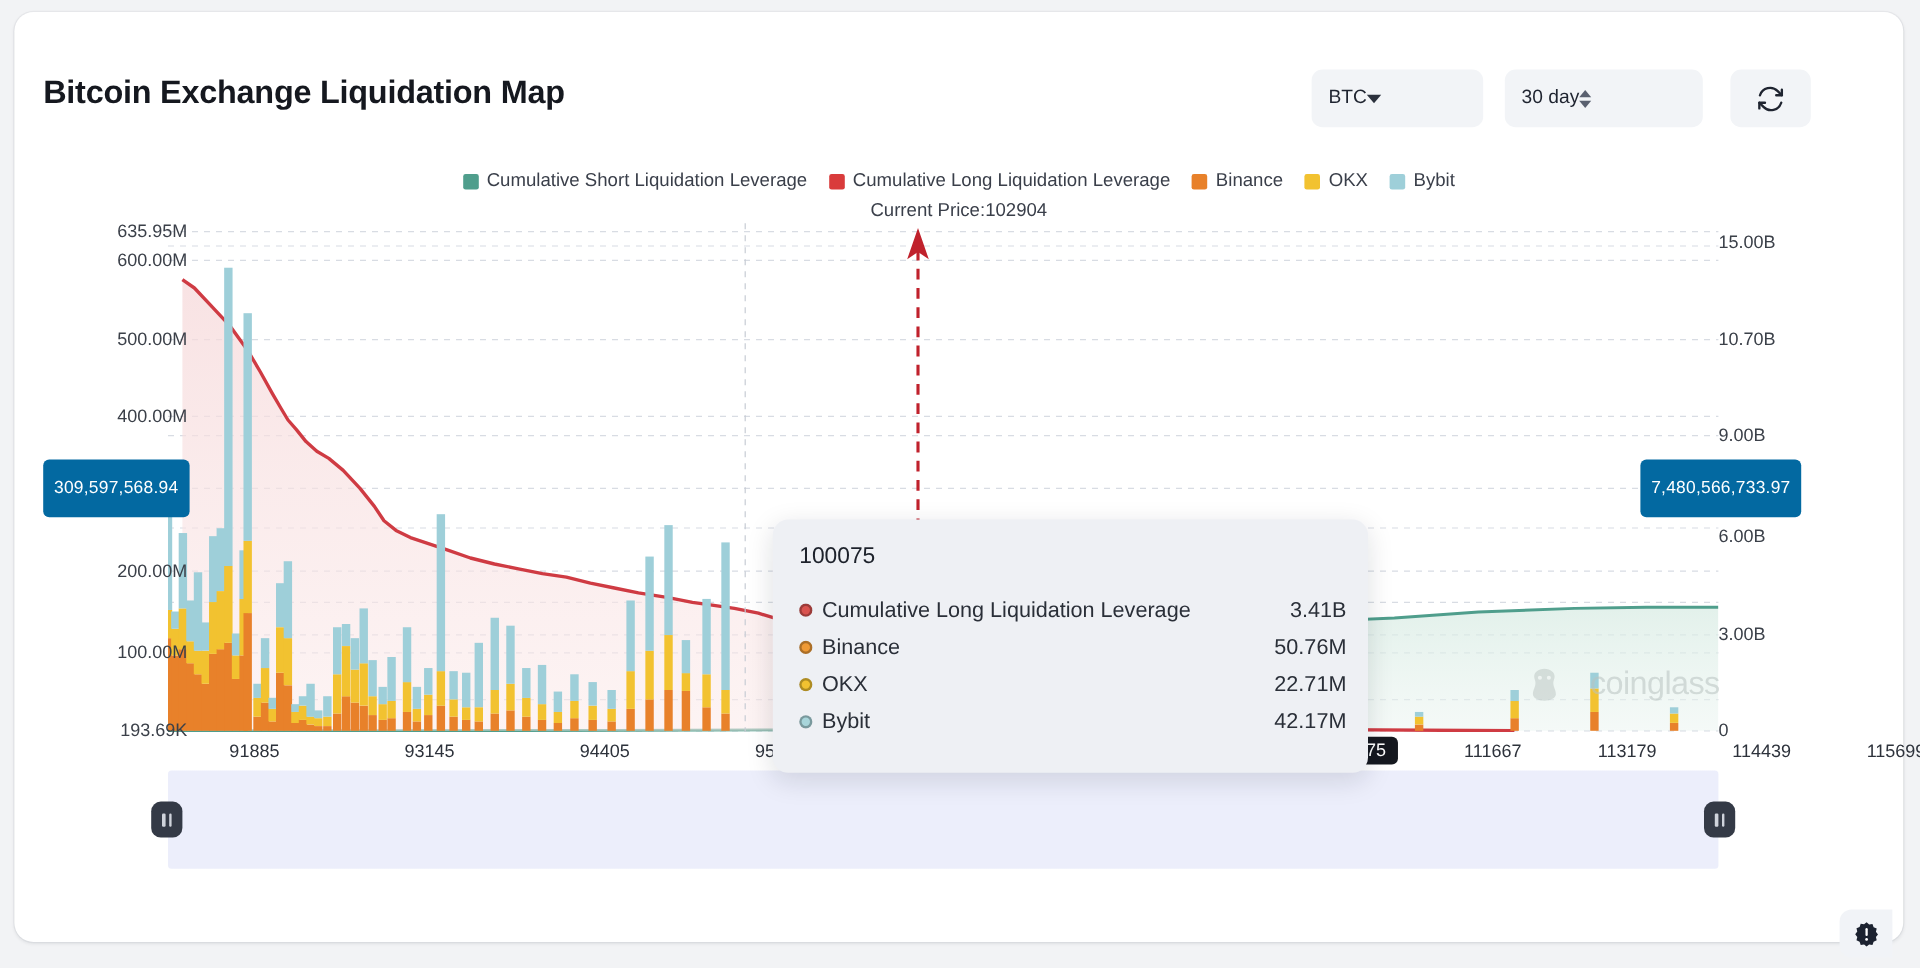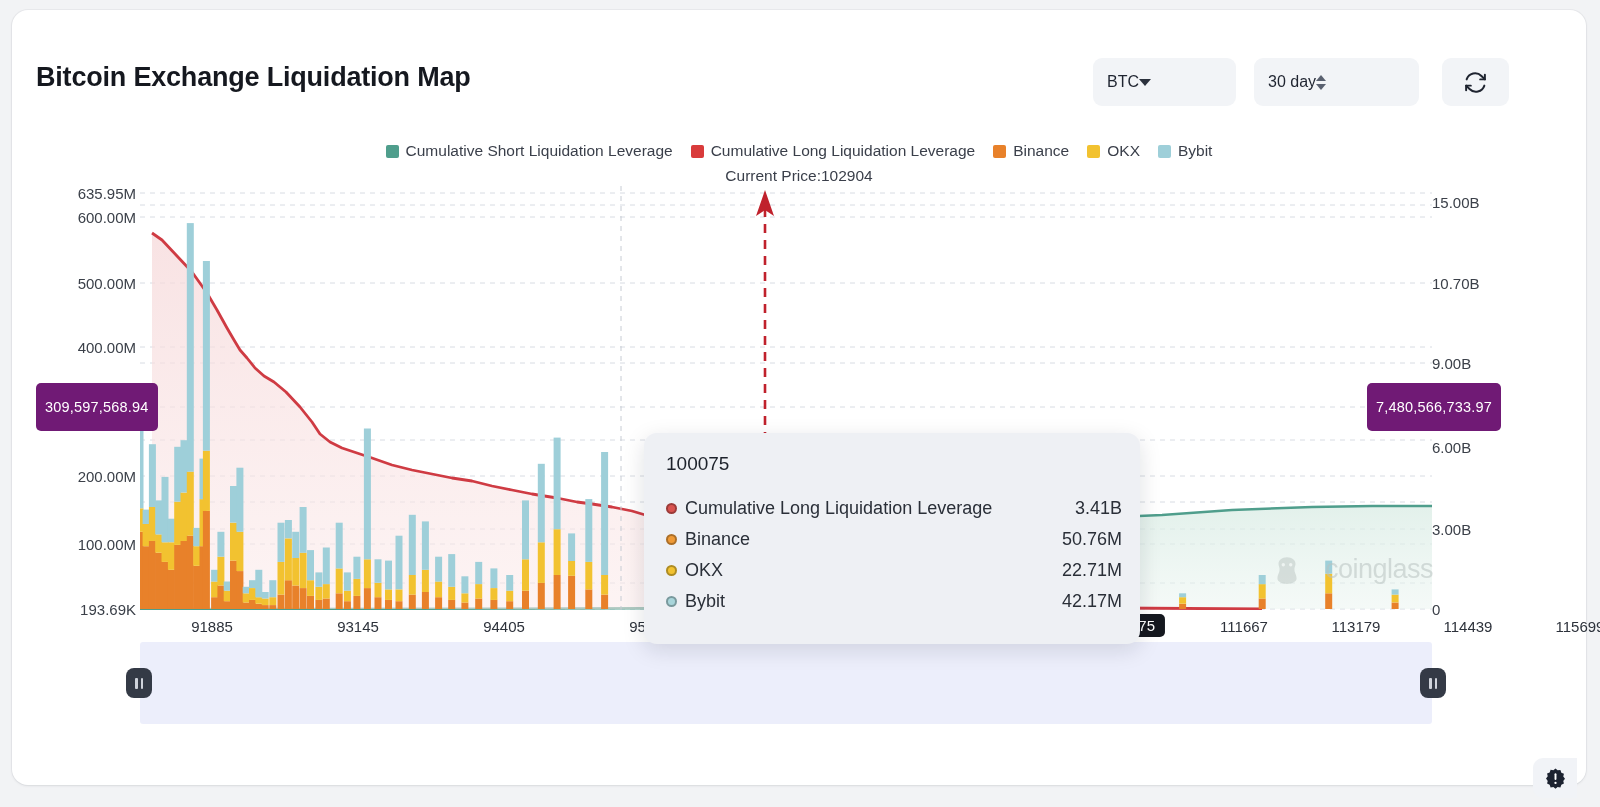--- a/index.html
+++ b/index.html
@@ -44,26 +44,26 @@
   .lg{display:flex;align-items:center;gap:7px;font-size:15.5px;color:#3a3f4a;white-space:nowrap;}
   .lg .sw{width:13px;height:13px;border-radius:2px;display:block;}
   .curprice{
     position:absolute;left:0;top:157px;width:1574px;text-align:center;
     font-size:15.5px;color:#3a3f4a;
   }
 
   
   .plot{position:absolute;left:0;top:0;width:1574px;height:775px;pointer-events:none;}
   .axis-l{position:absolute;right:0;transform:translateY(-50%);font-size:15px;color:#3b4049;white-space:nowrap;}
-  .axis-l-wrap{position:absolute;left:0px;top:0;width:124px;height:775px;}
+  .axis-l-wrap{position:absolute;left:0px;top:0;width:124px;height:775px;padding-left:20px;}
   .axis-r-wrap{position:absolute;left:1420px;top:0;width:150px;height:775px;}
   .axis-r{position:absolute;left:0;transform:translateY(-50%);font-size:15px;color:#3b4049;white-space:nowrap;}
   .badge-grey{
     position:absolute;transform:translateY(-50%);
-    background:#701a75;color:#ffffff;border-radius:5px;
+    background:#0369a1;color:#ffffff;border-radius:5px;
     font-size:14.5px;padding:16px 9px;white-space:nowrap;letter-spacing:.2px;
   }
   .xlabels{position:absolute;left:0;top:608px;width:1574px;height:22px;}
   .xl{position:absolute;transform:translateX(-50%);font-size:15px;color:#2d323b;white-space:nowrap;}
   .xbadge{
     position:absolute;transform:translateX(-50%);
     background:#15181f;color:#fff;border-radius:5px;font-size:15px;
     padding:3px 10px;white-space:nowrap;top:-4px;
   }
 

